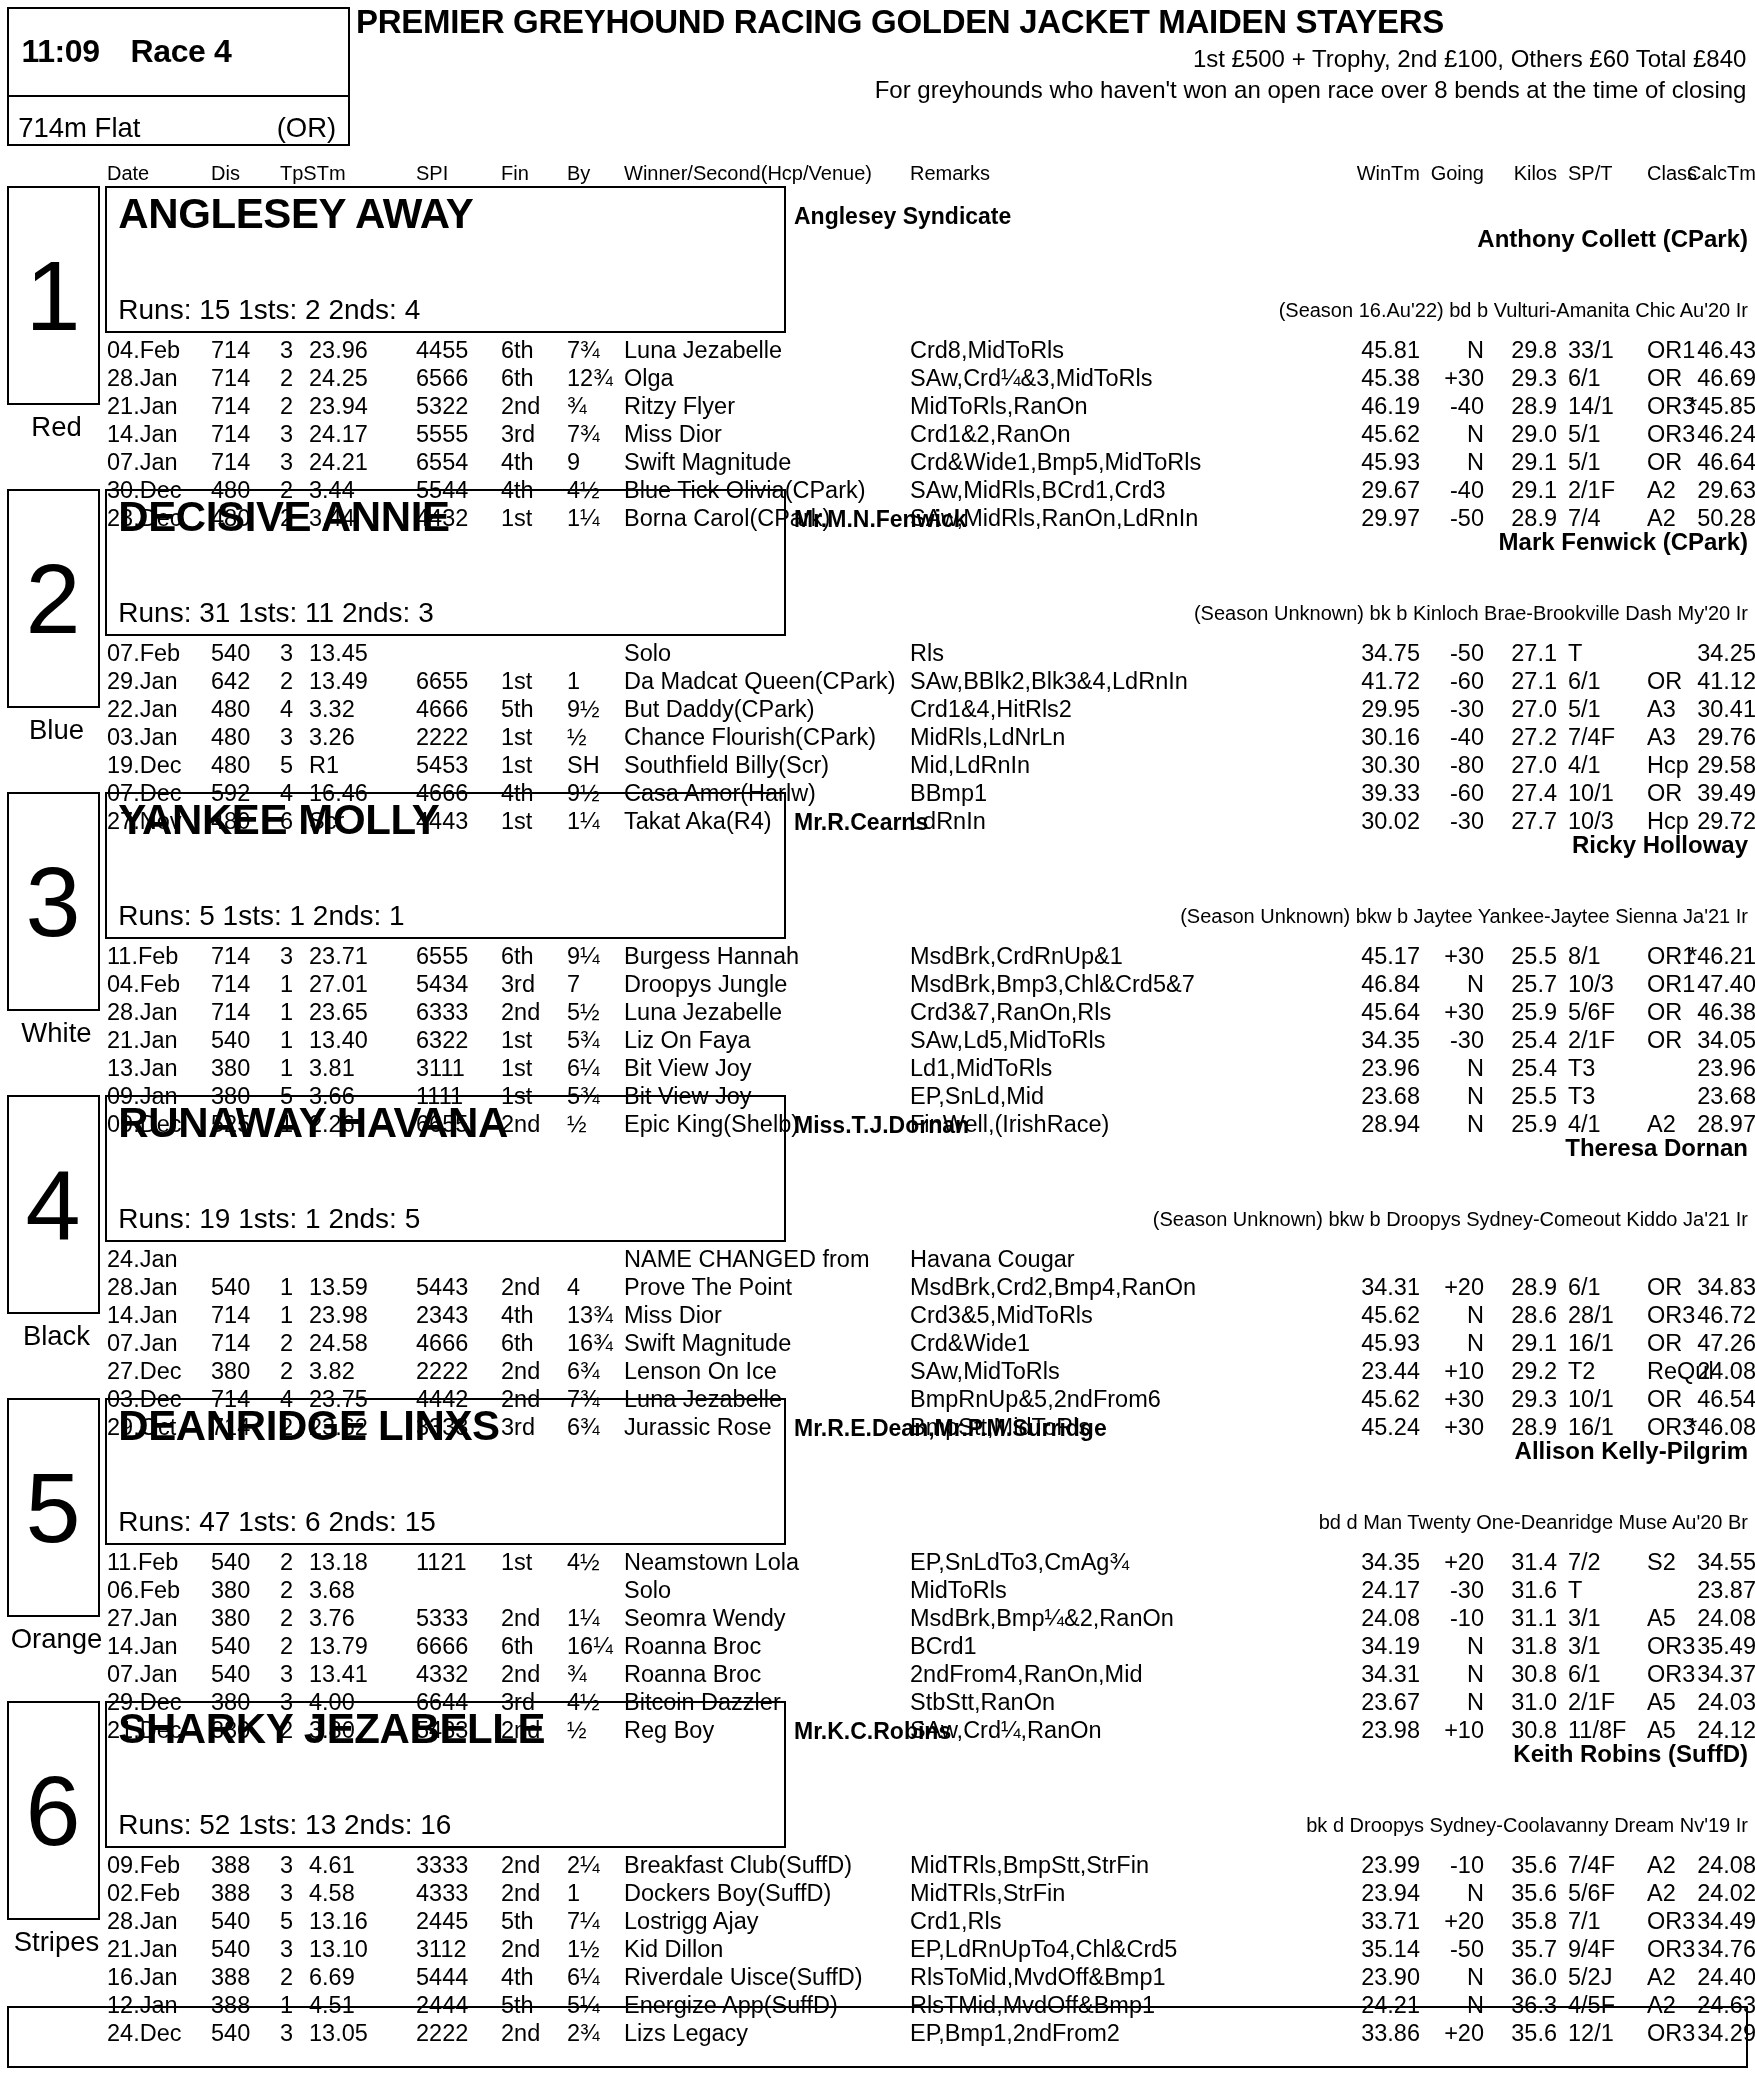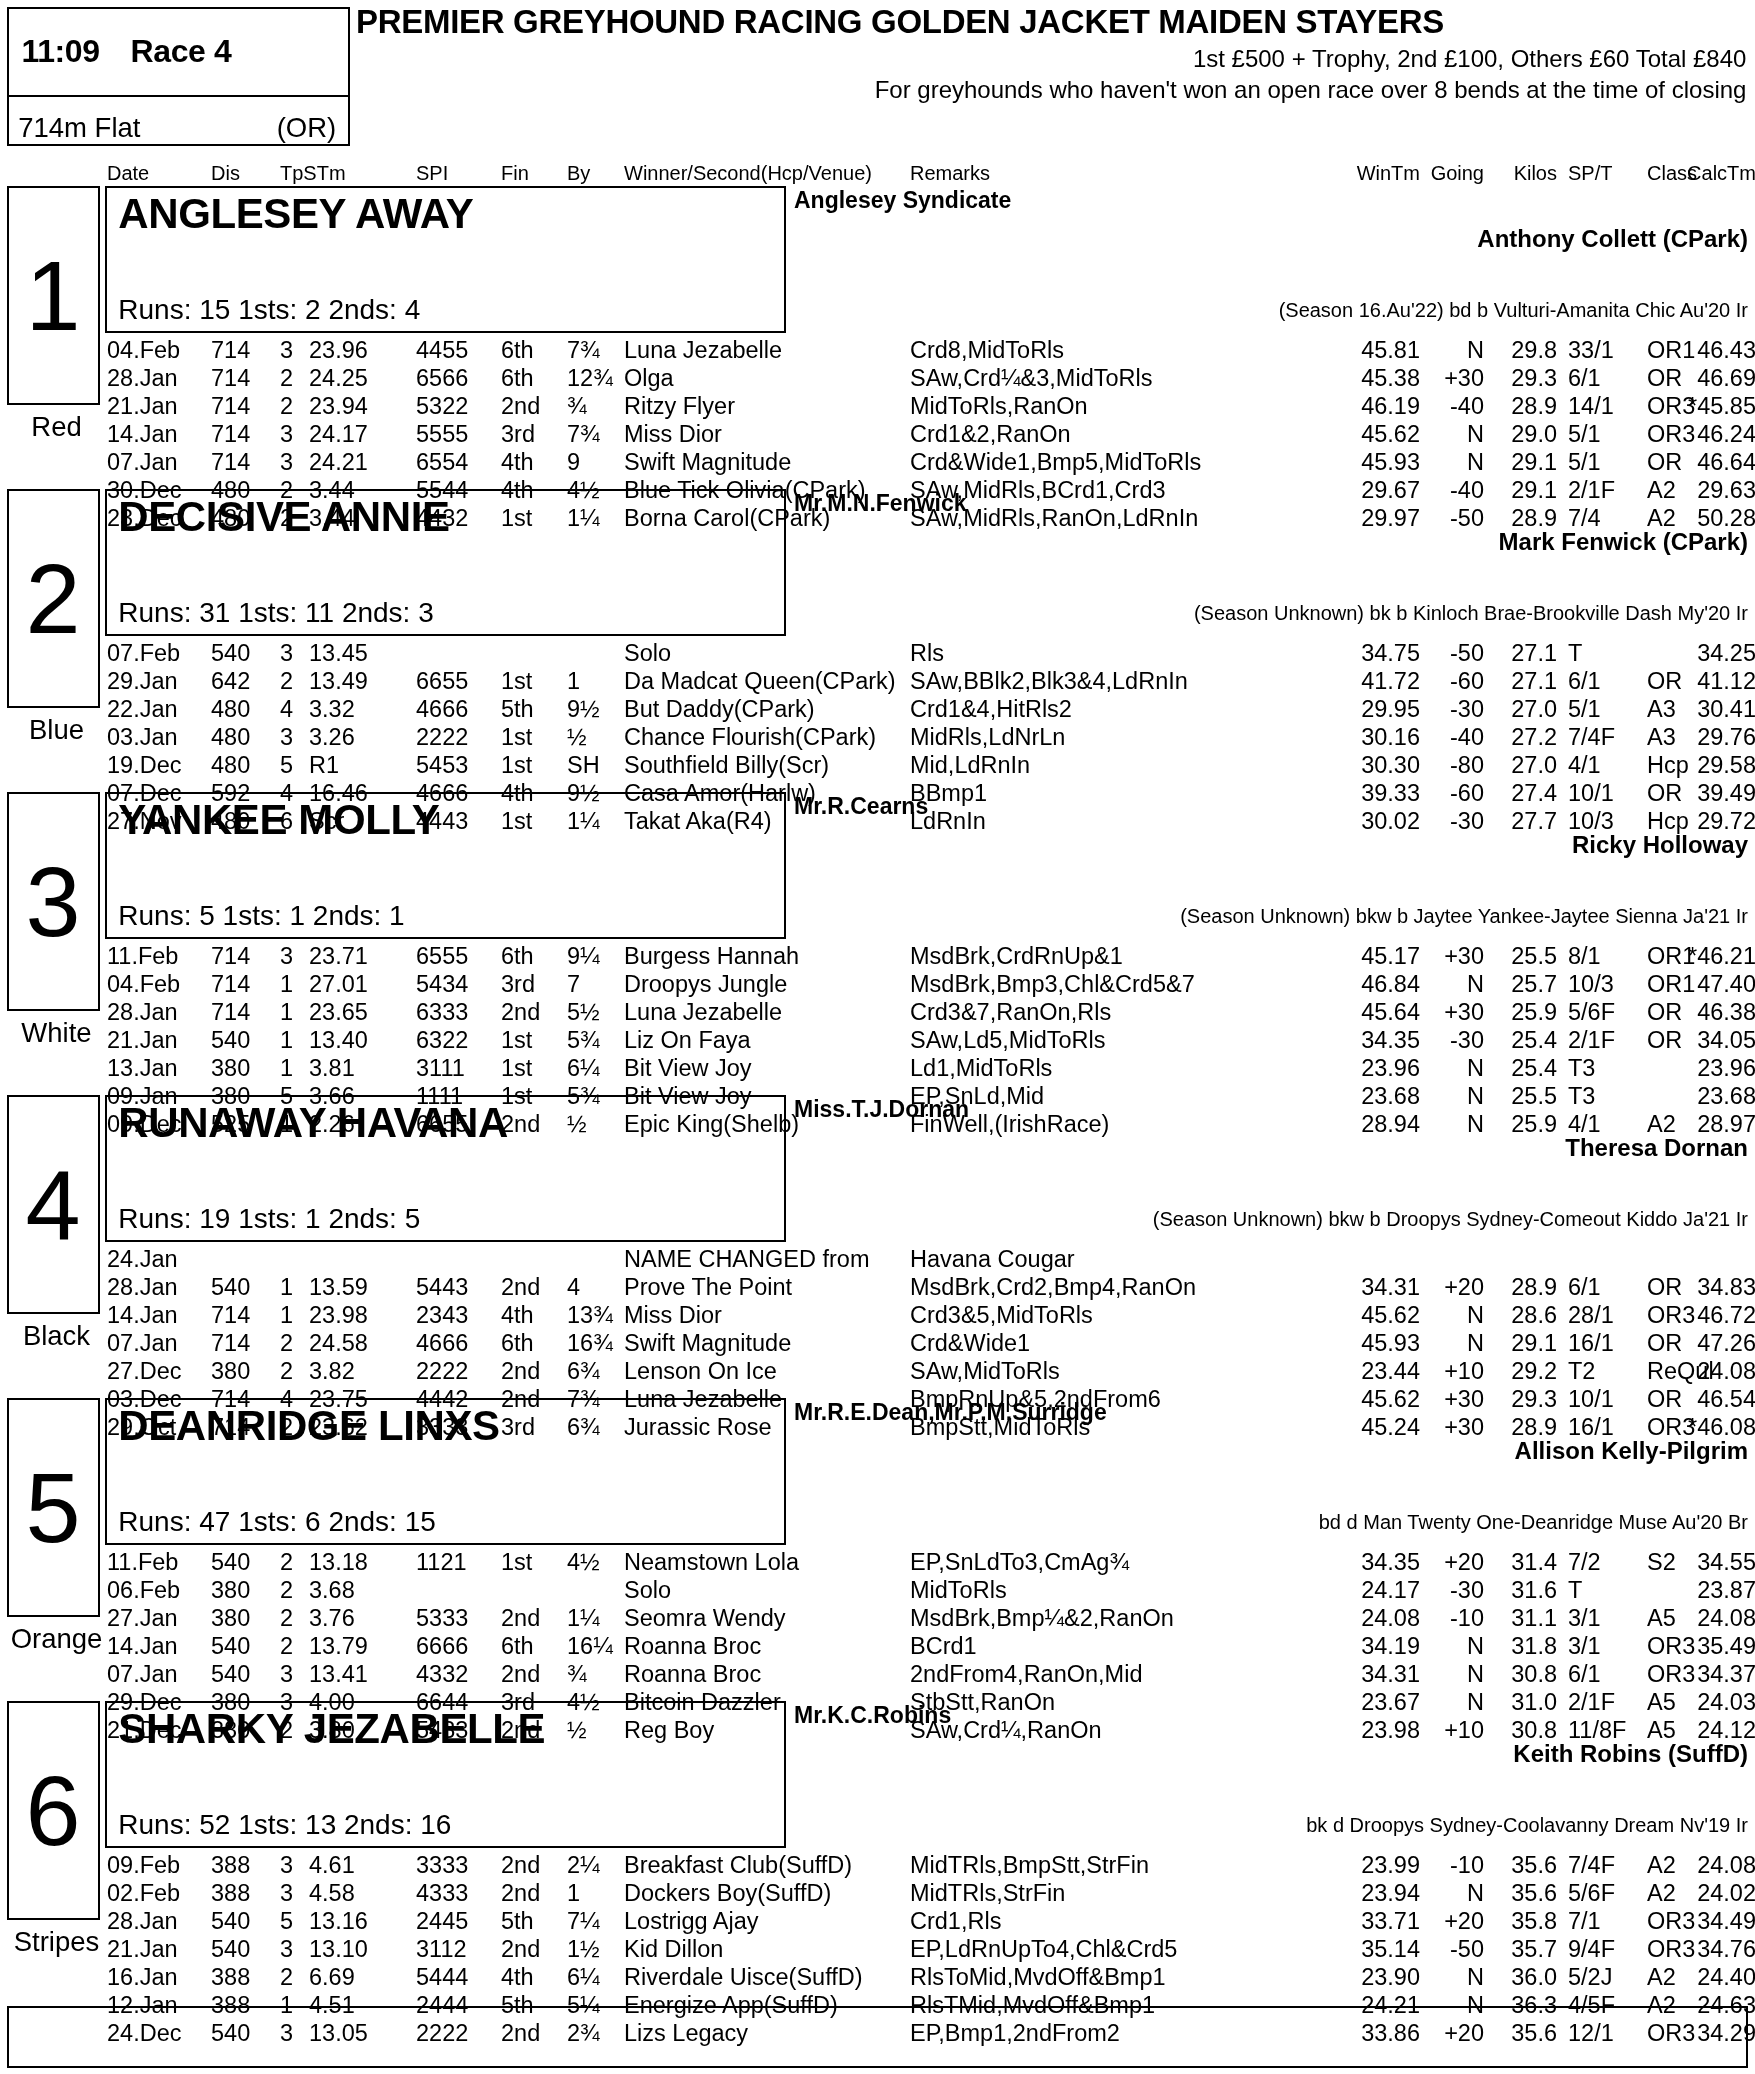--- a/index.html
+++ b/index.html
@@ -139,21 +139,21 @@
     white-space: nowrap;
   }
   .runs-line {
     position: absolute;
     left: 11.3px; bottom: 4.9px;
     font-size: 28px;
   }
 
   .owner {
     position: absolute;
-    left: 794px; top: 1px;
+    left: 794px; top: 17px;
     font-size: 23px;
     font-weight: bold;
     white-space: nowrap;
   }
   .trainer {
     position: absolute;
     right: 8px; top: 39px;
     font-size: 24px;
     font-weight: bold;
     white-space: nowrap;

